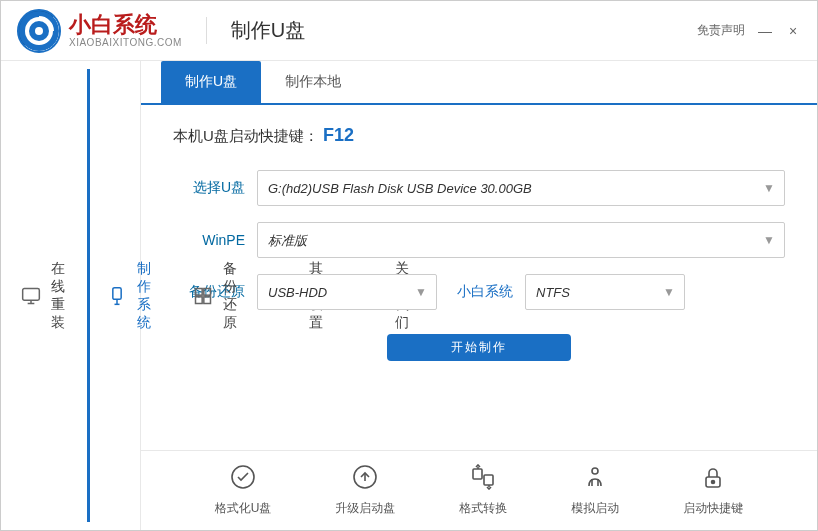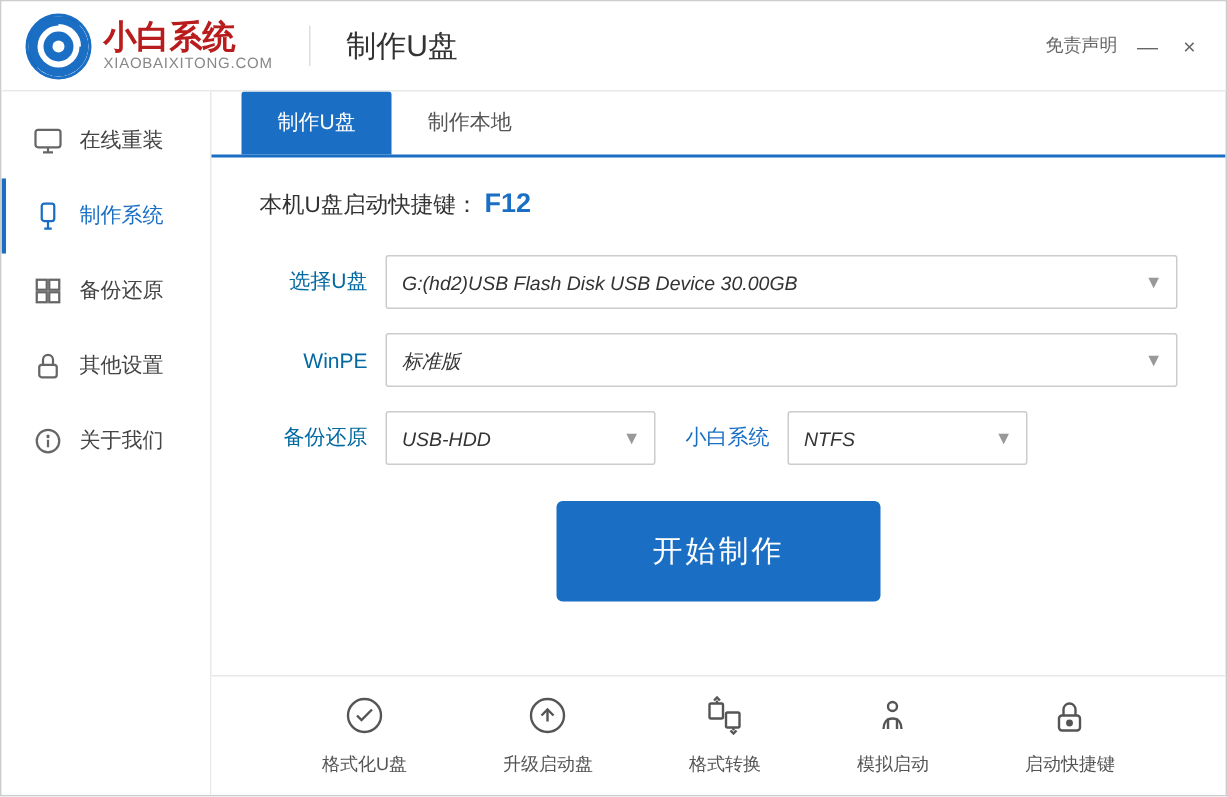--- a/index.html
+++ b/index.html
@@ -106,21 +106,21 @@
       flex: 1;
       overflow: hidden;
     }
 
     
     .sidebar {
       width: 140px;
       background: #fff;
       border-right: 1px solid #e8e8e8;
       display: flex;
-      flex-direction: column;
+      flex-direction: row;
       padding: 8px 0;
       flex-shrink: 0;
     }
 
     .sidebar-item {
       display: flex;
       align-items: center;
       gap: 10px;
       padding: 14px 20px;
       cursor: pointer;
@@ -262,22 +262,22 @@
       display: flex;
       justify-content: center;
       margin-top: 8px;
     }
 
     .start-btn {
       background: #1a6fc4;
       color: #fff;
       border: none;
       border-radius: 4px;
-      padding: 20px 64px;
-      font-size: 20px;
+      padding: 5px 64px;
+      font-size: 12px;
       cursor: pointer;
       font-family: 'Microsoft YaHei', 'SimHei', sans-serif;
       letter-spacing: 2px;
     }
 
     
     .bottom-toolbar {
       height: 80px;
       border-top: 1px solid #e8e8e8;
       display: flex;

